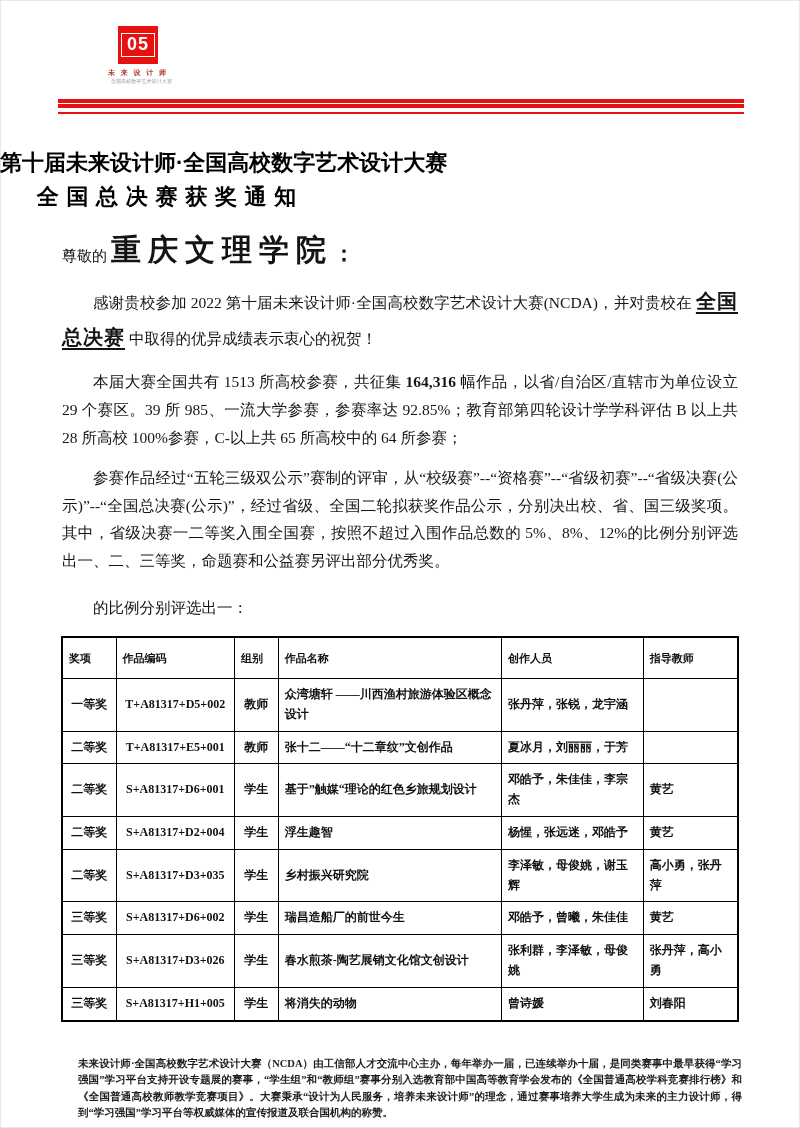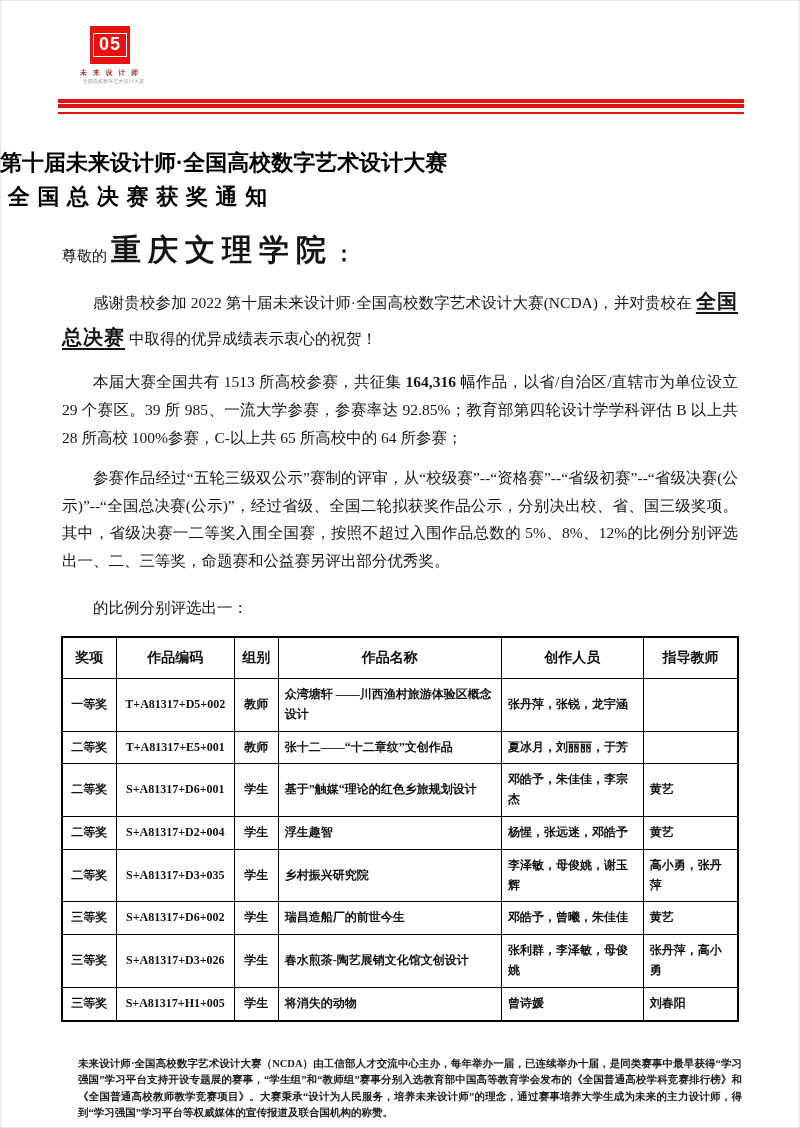--- a/index.html
+++ b/index.html
@@ -5,21 +5,21 @@
   html,body { margin:0; padding:0; background:#ffffff; }
   .page {
     position:relative; width:800px; height:1128px; margin:0 auto;
     background:#ffffff; overflow:hidden;
     font-family:"Liberation Serif","DejaVu Serif",serif;
     color:#141414;
     box-shadow: inset 0 0 0 1px #e8e8e8;
   }
   
   .header { display:flex; align-items:center; gap:16px; padding:26px 56px 0 78px; }
-  .logo { width:64px; flex:0 0 auto; text-align:center; }
+  .logo { width:64px; flex:0 0 auto; text-align:center;margin-left:28px; }
   .logo-mark {
     width:40px; height:38px; margin:0 auto; background:#e8110f;
     display:flex; align-items:center; justify-content:center;
   }
   .logo-glyph {
     border:1px solid #ffffff; color:#ffffff; padding:1px 5px 2px;
     font-family:"Liberation Sans","DejaVu Sans",sans-serif;
     font-weight:bold; font-size:18px; line-height:1.1; letter-spacing:1px;
   }
   .logo-cap1 { margin-top:4px; font-size:7px; letter-spacing:2px; color:#b33a33; white-space:nowrap; font-weight:bold; }
@@ -34,21 +34,21 @@
     height:9px;
     background:linear-gradient(to bottom,#e8110f 0 4px,#ffffff 4px 5.5px,#e8110f 5.5px 9px);
   }
   .rule-bottom { height:2px; background:#e8110f; margin-top:4px; }
   
   .doc-title {
     margin-top:32px; text-align:left; font-weight:bold; color:#000;
     font-family:"Liberation Sans","DejaVu Sans",sans-serif;
   }
   .doc-title .line1 { font-size:22px; line-height:1.5; }
-  .doc-title .line2 { font-size:22px; line-height:1.6; letter-spacing:.35em; text-indent:.35em; }
+  .doc-title .line2 { font-size:22px; line-height:1.6; letter-spacing:.35em; text-indent:.35em;padding-left:29px; }
   
   .salutation { margin:16px 62px 0; display:flex; align-items:flex-end;text-align:right; }
   .salutation .prefix { font-size:15px; padding-bottom:5px; }
   .salutation .school {
     font-size:30px; font-weight:bold; letter-spacing:7px; margin-left:4px;
     font-family:"DejaVu Serif","Liberation Serif",serif;
   }
   .salutation .colon { font-size:22px; font-weight:bold; padding-bottom:2px; }
   
   .para {
@@ -65,21 +65,21 @@
   
   table.awards {
     width:678px; margin:14px auto 0; border-collapse:collapse;
     border:2px solid #000; table-layout:fixed;
     font-size:12px; font-weight:bold; color:#111;
   }
   table.awards th, table.awards td {
     border:1px solid #000; padding:6px 6px; line-height:1.65;
     vertical-align:middle; word-break:break-word;
   }
-  table.awards th { height:28px; text-align:center; font-size:14px; }
+  table.awards th { height:28px; text-align:left; font-size:11px; }
   td.c { text-align:center; }
   td.l { text-align:left; }
   
   .footnote {
     position:absolute; left:78px; right:58px; top:1056px;
     font-size:10.5px; line-height:1.55; text-align:justify;
     font-weight:600; color:#1c1c1c;
   }
 </style>
 </head>

